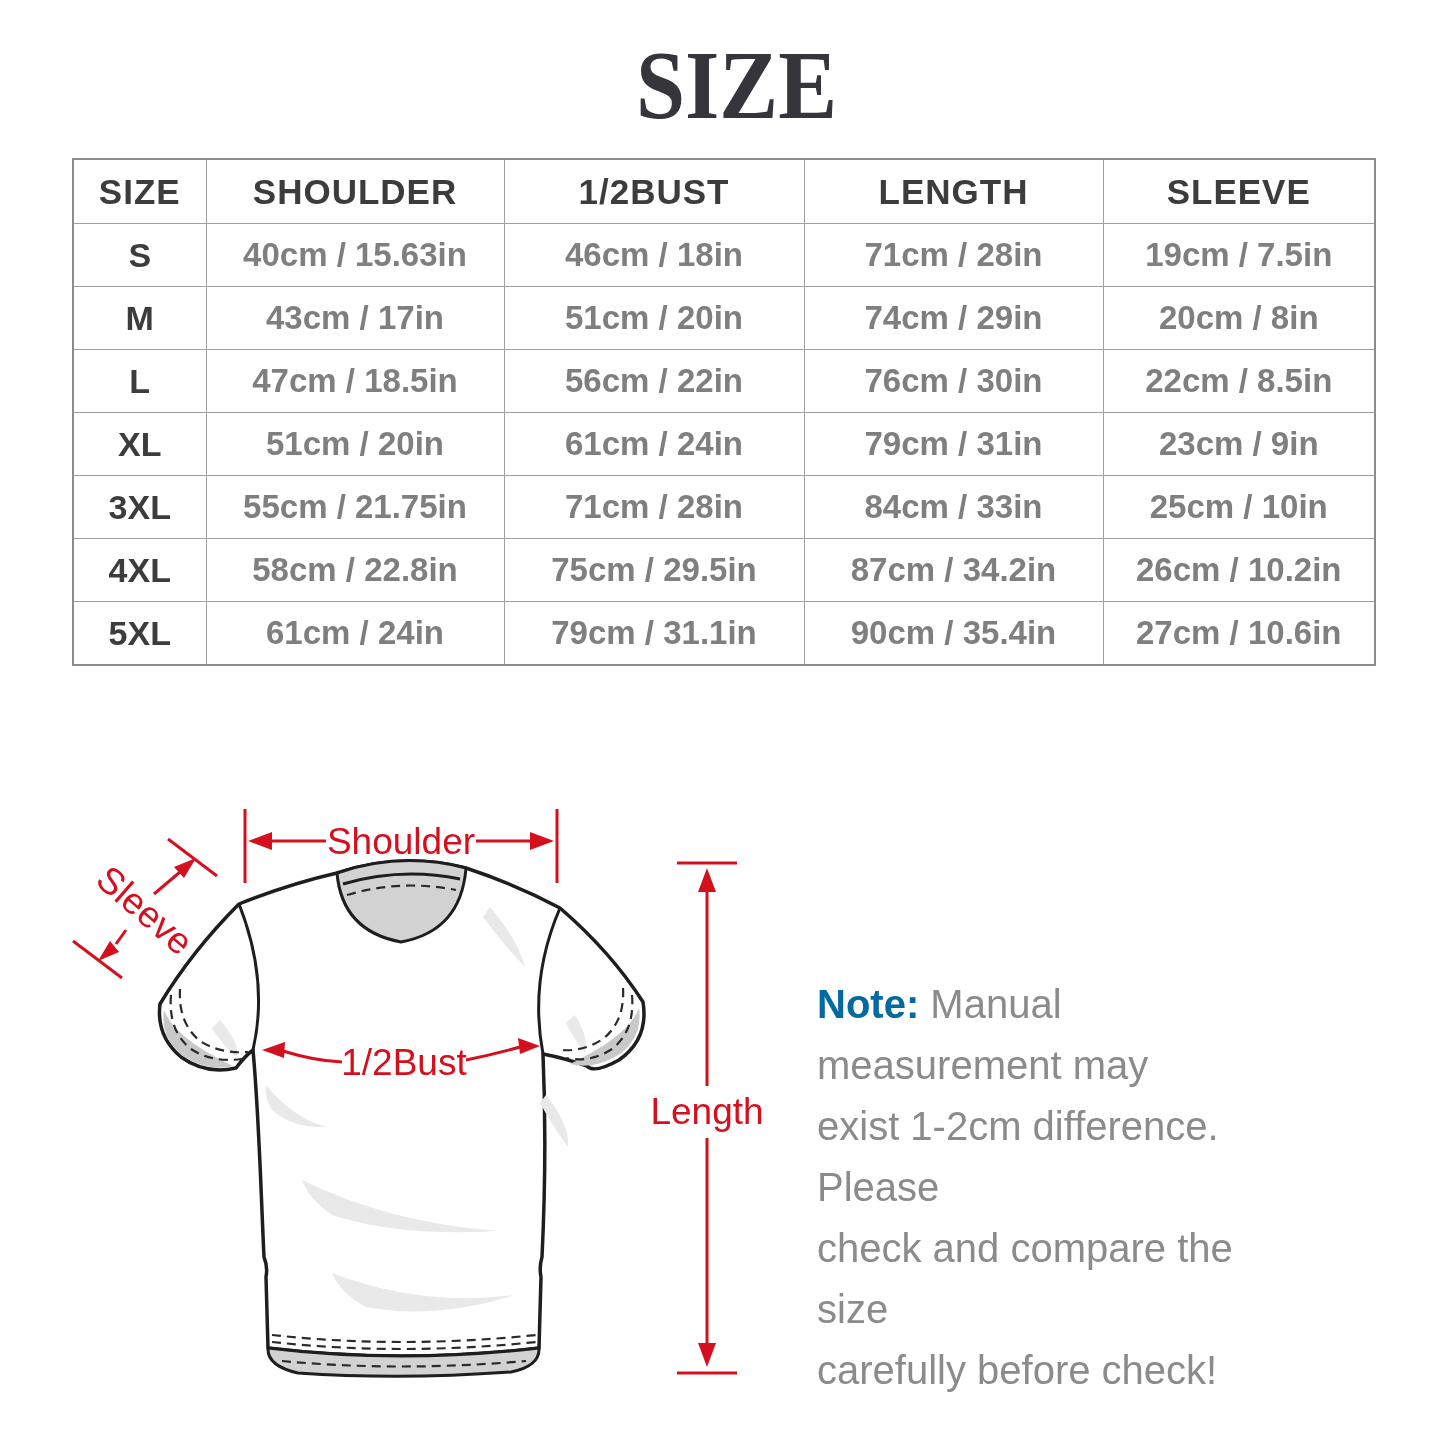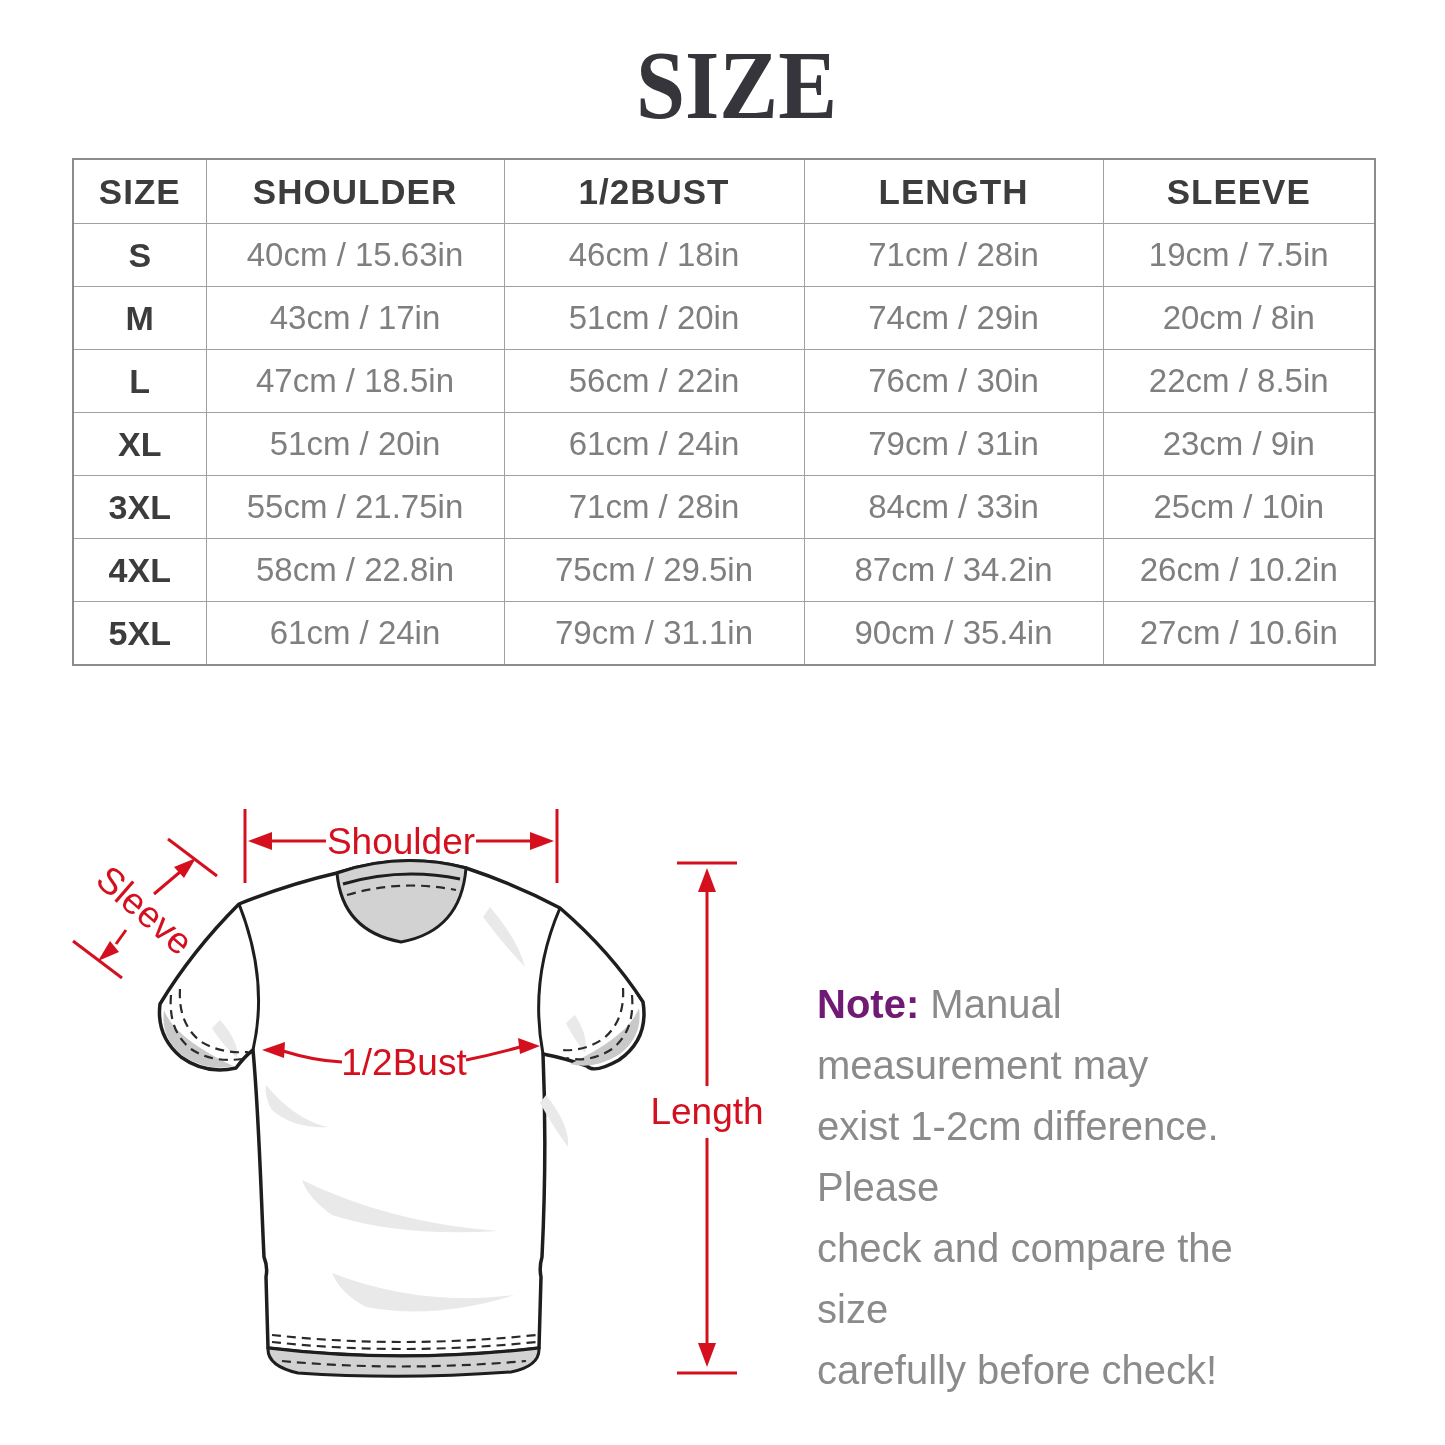--- a/index.html
+++ b/index.html
@@ -15,21 +15,21 @@
     font-size:98px; line-height:1; color:#35353b;
     transform:scaleX(0.9);
   }
   table.size-table{
     position:absolute; left:72px; top:158px; width:1302px;
     border-collapse:collapse; table-layout:fixed;
     border:2px solid #8c8c8c;
   }
   .size-table th, .size-table td{
     border:1px solid #a0a0a0; text-align:center; vertical-align:middle;
-    padding:0; overflow:hidden; white-space:nowrap;
+    padding:0; overflow:hidden; white-space:nowrap;font-weight:bold;
   }
   .size-table th{
     height:63px; font-size:35px; font-weight:bold; color:#3c3c3c; letter-spacing:1px;
   }
   .size-table td{
     height:62px; font-size:33px; color:#7f7f7f;
   }
   .size-table td.size-col{
     font-weight:bold; font-size:34px; color:#3c3c3c;
   }
@@ -43,21 +43,21 @@
   .red-line{ fill:none; stroke:var(--accent); stroke-width:3; }
   .red-fill{ fill:var(--accent); stroke:none; }
   .red-text{
     fill:var(--accent); font-family:"Liberation Sans", sans-serif;
     font-size:37px; text-anchor:middle;
   }
   .note{
     position:absolute; left:817px; top:974px; width:480px;
     font-size:40px; line-height:61px; color:#8b8b8b;
   }
-  .note .note-label{ font-weight:bold; color:#701a75; }
+  .note .note-label{ font-weight:bold; color:#0369a1; }
 </style>
 </head>
 <body>
 
 <div class="page">
 
   <h1 class="title">SIZE</h1>
 
   <table class="size-table">
     <colgroup>

